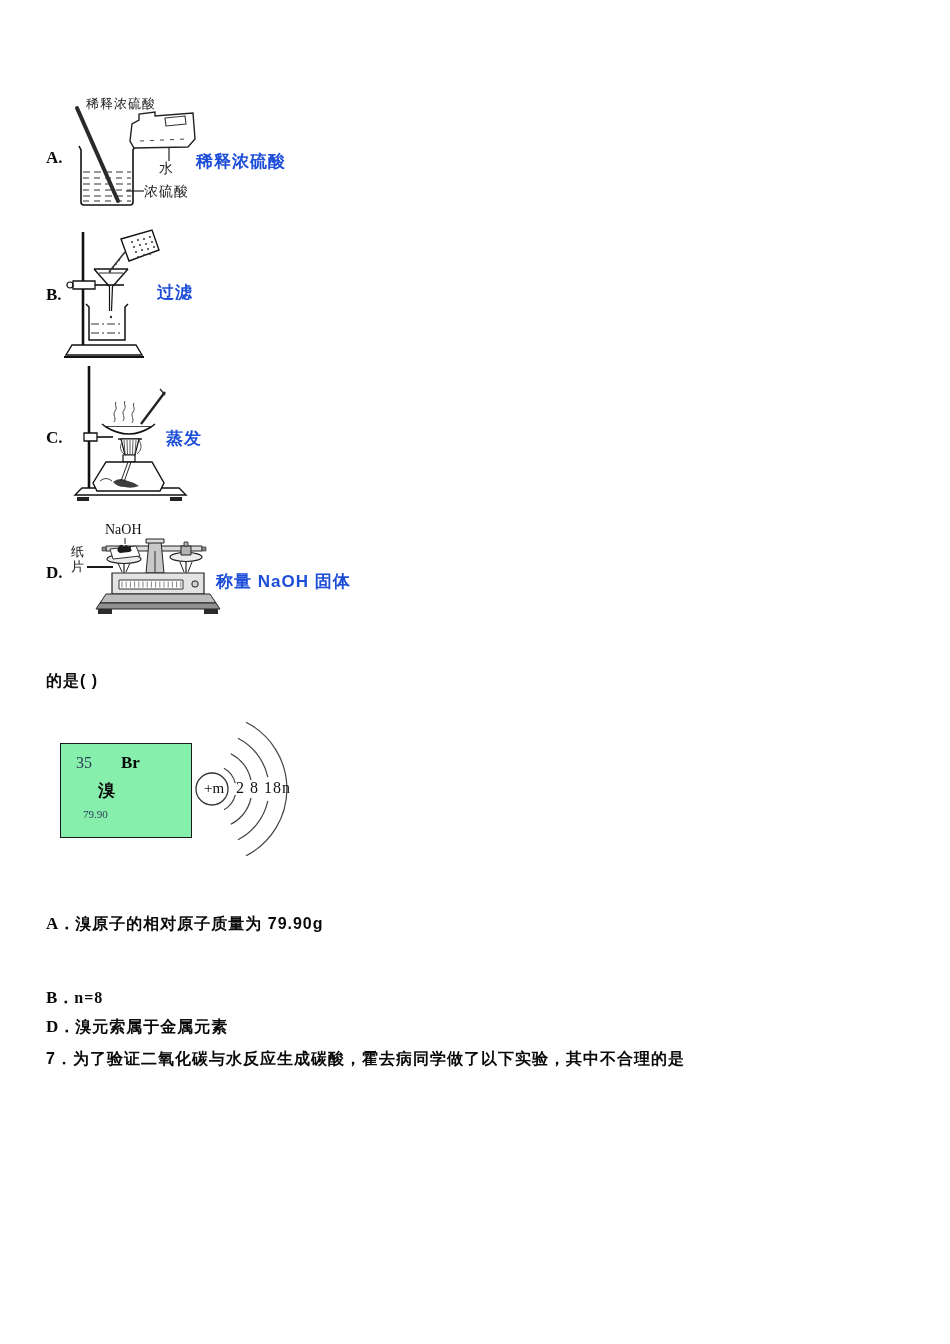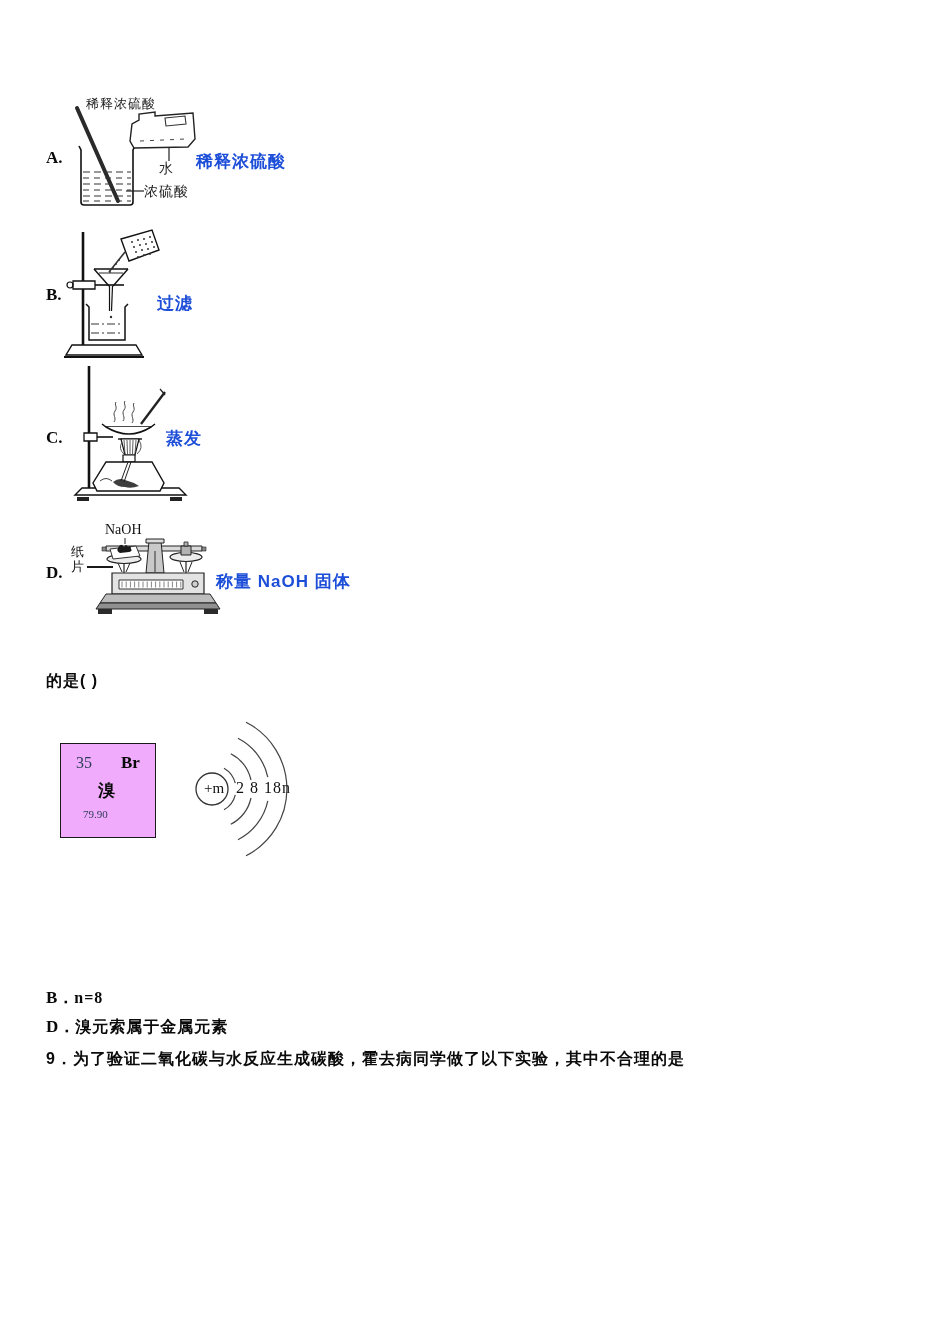--- a/index.html
+++ b/index.html
@@ -7,21 +7,21 @@
         font-family:"Liberation Sans","DejaVu Sans",sans-serif;color:#111;}
   .abs{position:absolute;white-space:nowrap;}
   .optletter{font-family:"Liberation Serif","DejaVu Serif",serif;font-weight:bold;font-size:17px;color:#0a0a0a;}
   .cap{font-weight:bold;font-size:17px;letter-spacing:1px;color:#1d4ed8;}
   .small-label{font-size:13px;letter-spacing:1px;color:#222;}
   .serif{font-family:"Liberation Serif","DejaVu Serif",serif;}
   .qline{font-weight:bold;font-size:16px;letter-spacing:1px;color:#0a0a0a;}
   .optrow{font-weight:bold;font-size:16px;letter-spacing:1px;color:#0a0a0a;}
   .optrow .optletter{letter-spacing:0;}
   .vertical{width:16px;white-space:normal;word-break:break-all;line-height:15px;font-size:13px;letter-spacing:0;}
-  .cellbox{position:absolute;left:60px;top:743px;width:94px;height:93px;border:1.6px solid #1a1a1a;background:#f0abfc;}
+  .cellbox{position:absolute;left:60px;top:743px;width:94px;height:93px;border:1.6px solid #1a1a1a;background:#86efac;padding-left:36px;}
   .cellbox span{position:absolute;}
   .leader{position:absolute;background:#1a1a1a;}
   svg{position:absolute;overflow:visible;}
   svg *{vector-effect:non-scaling-stroke;}
 </style>
 </head>
 <body>
 
 <div id="page">
 
@@ -106,21 +106,21 @@
     </g>
 
     <g>
       <path d="M24 76 L27 79 L27 112 L63 112 L63 79 L66 76" fill="none" stroke="#111" stroke-width="1.5"></path>
       <line x1="29" y1="96" x2="61" y2="96" stroke="#333" stroke-width="1" stroke-dasharray="8 3 2 3"></line>
       <line x1="29" y1="105" x2="61" y2="105" stroke="#333" stroke-width="1" stroke-dasharray="8 3 2 3"></line>
       <circle cx="49" cy="89" r="1.2" fill="#333"></circle>
     </g>
   </svg>
 
-  <span class="abs cap" style="left:157px;top:292px;">过滤</span>
+  <span class="abs cap" style="left:157px;top:281px;">过滤</span>
 
   <span class="abs optletter" style="left:46px;top:428px;">C.</span>
 
   <svg style="left:75px;top:362px;" width="118" height="142" viewBox="0 0 118 142">
     <line x1="14" y1="4" x2="14" y2="132" stroke="#111" stroke-width="2.6"></line>
     <polygon points="7,126 104,126 111,133 0,133" fill="#fff" stroke="#111" stroke-width="1.4"></polygon>
     <rect x="2" y="135" width="12" height="4" fill="#222"></rect>
       <rect x="95" y="135" width="12" height="4" fill="#222"></rect>
     <rect x="9" y="71" width="13" height="8" fill="#fff" stroke="#111" stroke-width="1.3"></rect>
     <line x1="22" y1="75" x2="38" y2="75" stroke="#111" stroke-width="1.6"></line>
@@ -244,22 +244,25 @@
       <path d="M40.8 48.7 A40 40 0 0 1 61.0 75.0"></path>
       <path d="M61.0 93.0 A40 40 0 0 1 40.8 119.3"></path>
       <path d="M47.9 33.2 A57 57 0 0 1 77.8 72.1"></path>
       <path d="M77.8 95.9 A57 57 0 0 1 47.9 134.8"></path>
       <path d="M56.0 17.2 A75 75 0 0 1 56.0 150.8"></path>
     </g>
   </svg>
   <span class="abs serif" style="left:198px;top:780px;width:32px;text-align:center;font-size:15px;color:#111;">+m</span>
   <span class="abs serif" style="left:236px;top:779px;font-size:16px;letter-spacing:1px;color:#111;">2 8 18n</span>
 
+  <div class="abs optrow" style="left:46px;top:912px;">
+    <span class="optletter">A．</span><span>溴原子的相对原子质量为 79.90g</span>
+  </div>
   <div class="abs optrow" style="left:46px;top:947px;margin-top:39px;">
     <span class="optletter">B．</span><span class="serif">n=8</span>
   </div>
   <div class="abs optrow" style="left:46px;top:1015px;">
     <span class="optletter">D．</span><span>溴元索属于金属元素</span>
   </div>
 
-  <div class="abs qline" style="left:46px;top:1049px;">9．为了验证二氧化碳与水反应生成碳酸，霍去病同学做了以下实验，其中不合理的是</div>
+  <div class="abs qline" style="left:46px;top:1049px;">7．为了验证二氧化碳与水反应生成碳酸，霍去病同学做了以下实验，其中不合理的是</div>
 
 </div>
 
 </body></html>

